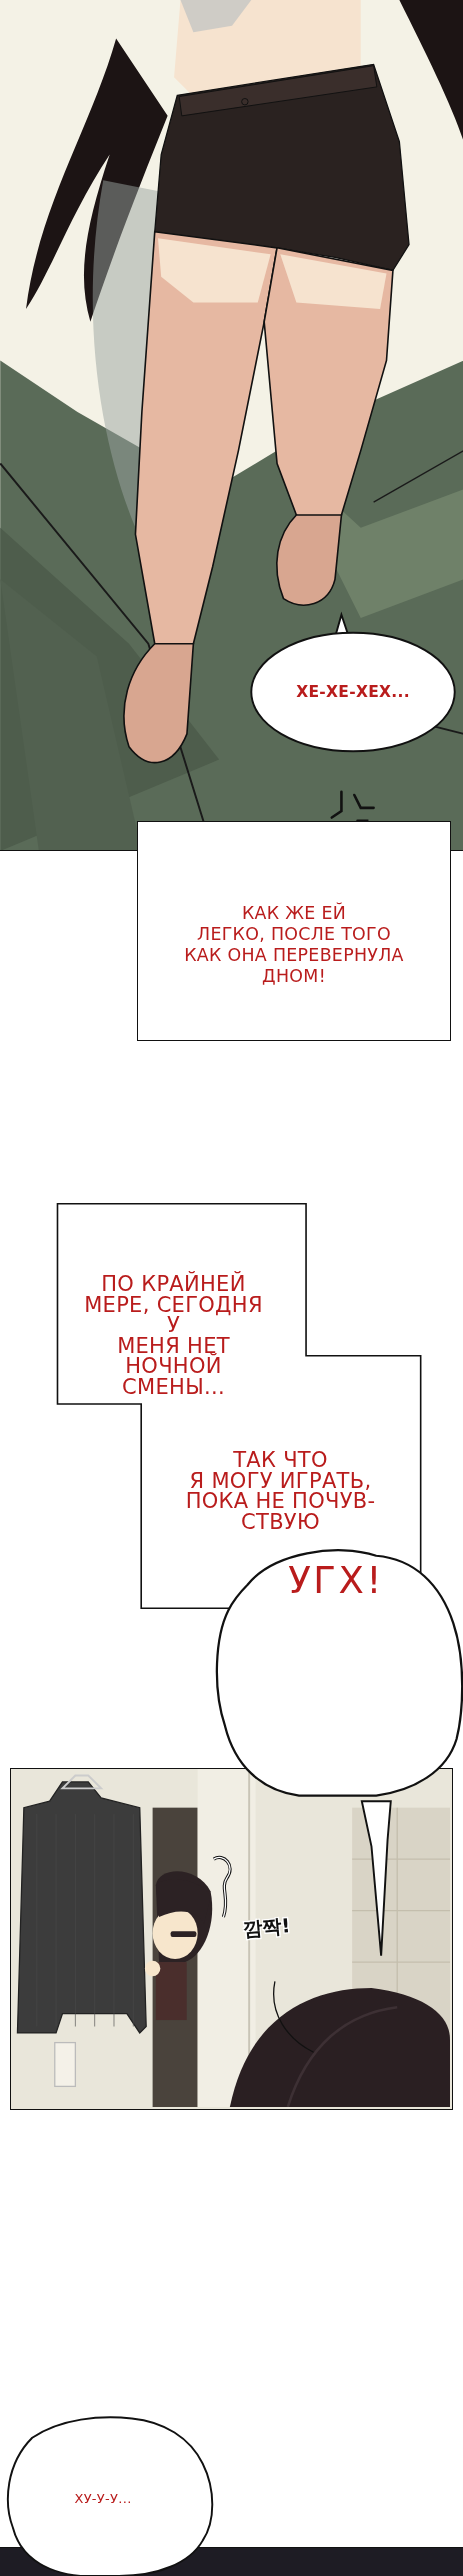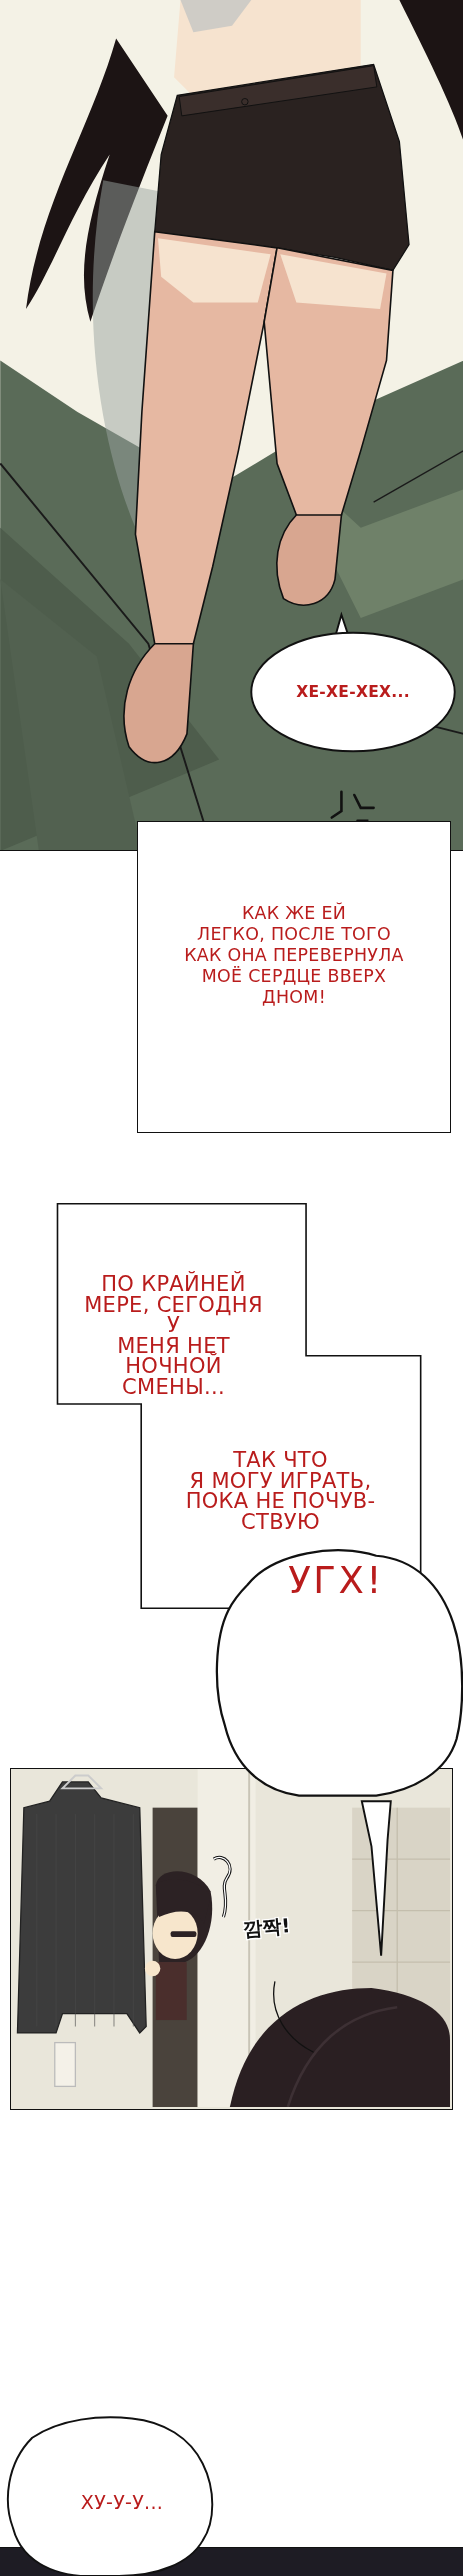--- a/index.html
+++ b/index.html
@@ -6,21 +6,21 @@
   body{width:464px;height:2576px;position:relative;overflow:hidden;font-family:"DejaVu Sans",sans-serif;}
   .abs{position:absolute;}
   .comic-text{font-family:"DejaVu Sans",sans-serif;color:#b91c1c;text-transform:uppercase;text-align:center;letter-spacing:0.3px;}
 
   
   #panel-1{left:0;top:0;width:464px;height:851px;overflow:hidden;background:#f4f2e6;border-bottom:1.9px solid #111;box-sizing:border-box;}
   #panel-1 svg{position:absolute;left:0;top:0;}
 
   
   .caption{background:#fff;border:1.3px solid #111;box-sizing:border-box;}
-  #caption-1{left:137px;top:821px;width:314px;height:312px;border-width:1.9px;}
+  #caption-1{left:137px;top:821px;width:314px;height:220px;border-width:1.9px;}
   #caption-1 .txt{position:absolute;left:0;right:0;top:81px;font-size:17.4px;line-height:21px;}
   .caption-text{font-size:21px;line-height:20.6px;}
 
   
   #shout-bubble{left:209px;top:1546px;width:254px;height:251px;}
 
   
   #panel-2{left:10.3px;top:1768px;width:443px;height:342px;background:#e9e6da;border:1.9px solid #111;box-sizing:border-box;overflow:hidden;}
 
   
@@ -79,21 +79,20 @@
     </g>
   </svg>
   <div class="speech-text comic-text abs" style="left:251px;width:204px;top:683px;font-size:15.5px;font-weight:bold;">Хе-хе-хех...</div>
 </div>
 
 <div id="caption-1" class="abs caption">
   <div class="txt comic-text">
     <div>Как же ей</div>
     <div>легко, после того</div>
     <div>как она перевернула</div>
-    <div>моё сердце вверх</div>
     <div>дном!</div>
   </div>
 </div>
 
 <svg class="abs" style="left:0;top:1198px;" width="464" height="425" viewBox="0 0 720 660">
   <path d="M89 9 L475 9 L475 245 L653 245 L653 637 L219 637 L219 320 L89 320 Z" fill="#fff" stroke="#111" stroke-width="2.5"></path>
 </svg>
 <div class="abs comic-text caption-text" style="left:77px;top:1274px;width:193px;">
   <div>По крайней</div>
   <div>мере, сегодня у</div>
@@ -157,14 +156,14 @@
 
 <svg id="shout-bubble" class="abs" viewBox="0 0 395 390">
   <path d="M60 60 C100 10 200 -5 260 15 C320 20 360 60 380 120 C400 180 395 260 385 300 C370 350 320 380 260 388 L140 388 C80 380 40 340 25 280 C5 220 10 140 30 100 C40 80 50 70 60 60 Z" fill="#fff" stroke="#111" stroke-width="3.5"></path>
 </svg>
 <div class="abs comic-text" style="left:209px;top:1559px;width:254px;font-size:37px;font-weight:normal;letter-spacing:2.6px;">УГХ!</div>
 
 <div id="panel-3" class="abs"></div>
 <svg id="whisper-bubble" class="abs" viewBox="0 0 335 255">
   <path d="M45 40 C90 10 150 5 200 10 C250 15 290 40 310 80 C330 120 330 170 310 200 C290 235 240 255 180 255 L120 255 C60 250 25 220 15 180 C0 140 5 80 45 40 Z" fill="#fff" stroke="#111" stroke-width="3"></path>
 </svg>
-<div class="abs comic-text" style="left:19px;top:2491px;width:206px;font-size:19px;">Ху-у-у...</div>
+<div class="abs comic-text" style="left:0;top:2491px;width:206px;font-size:13px;">Ху-у-у...</div>
 
 
 </body></html>

